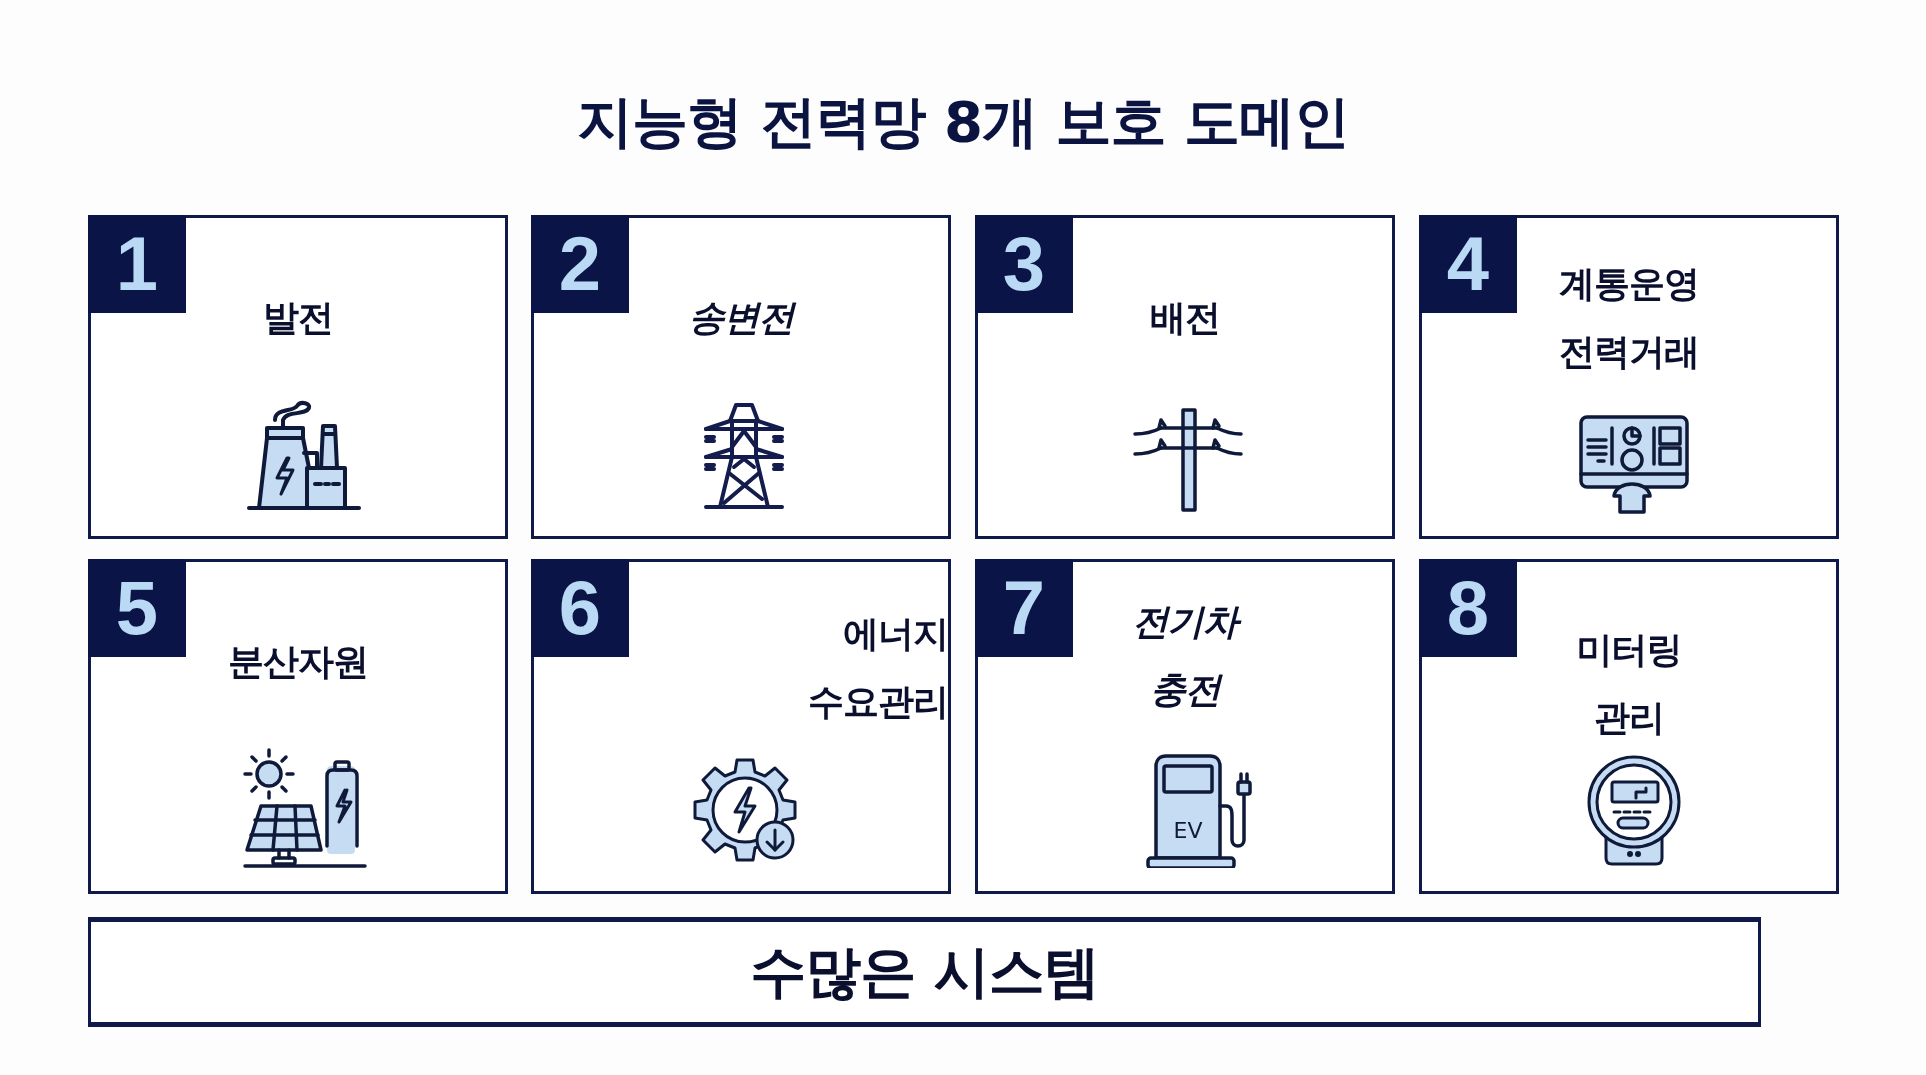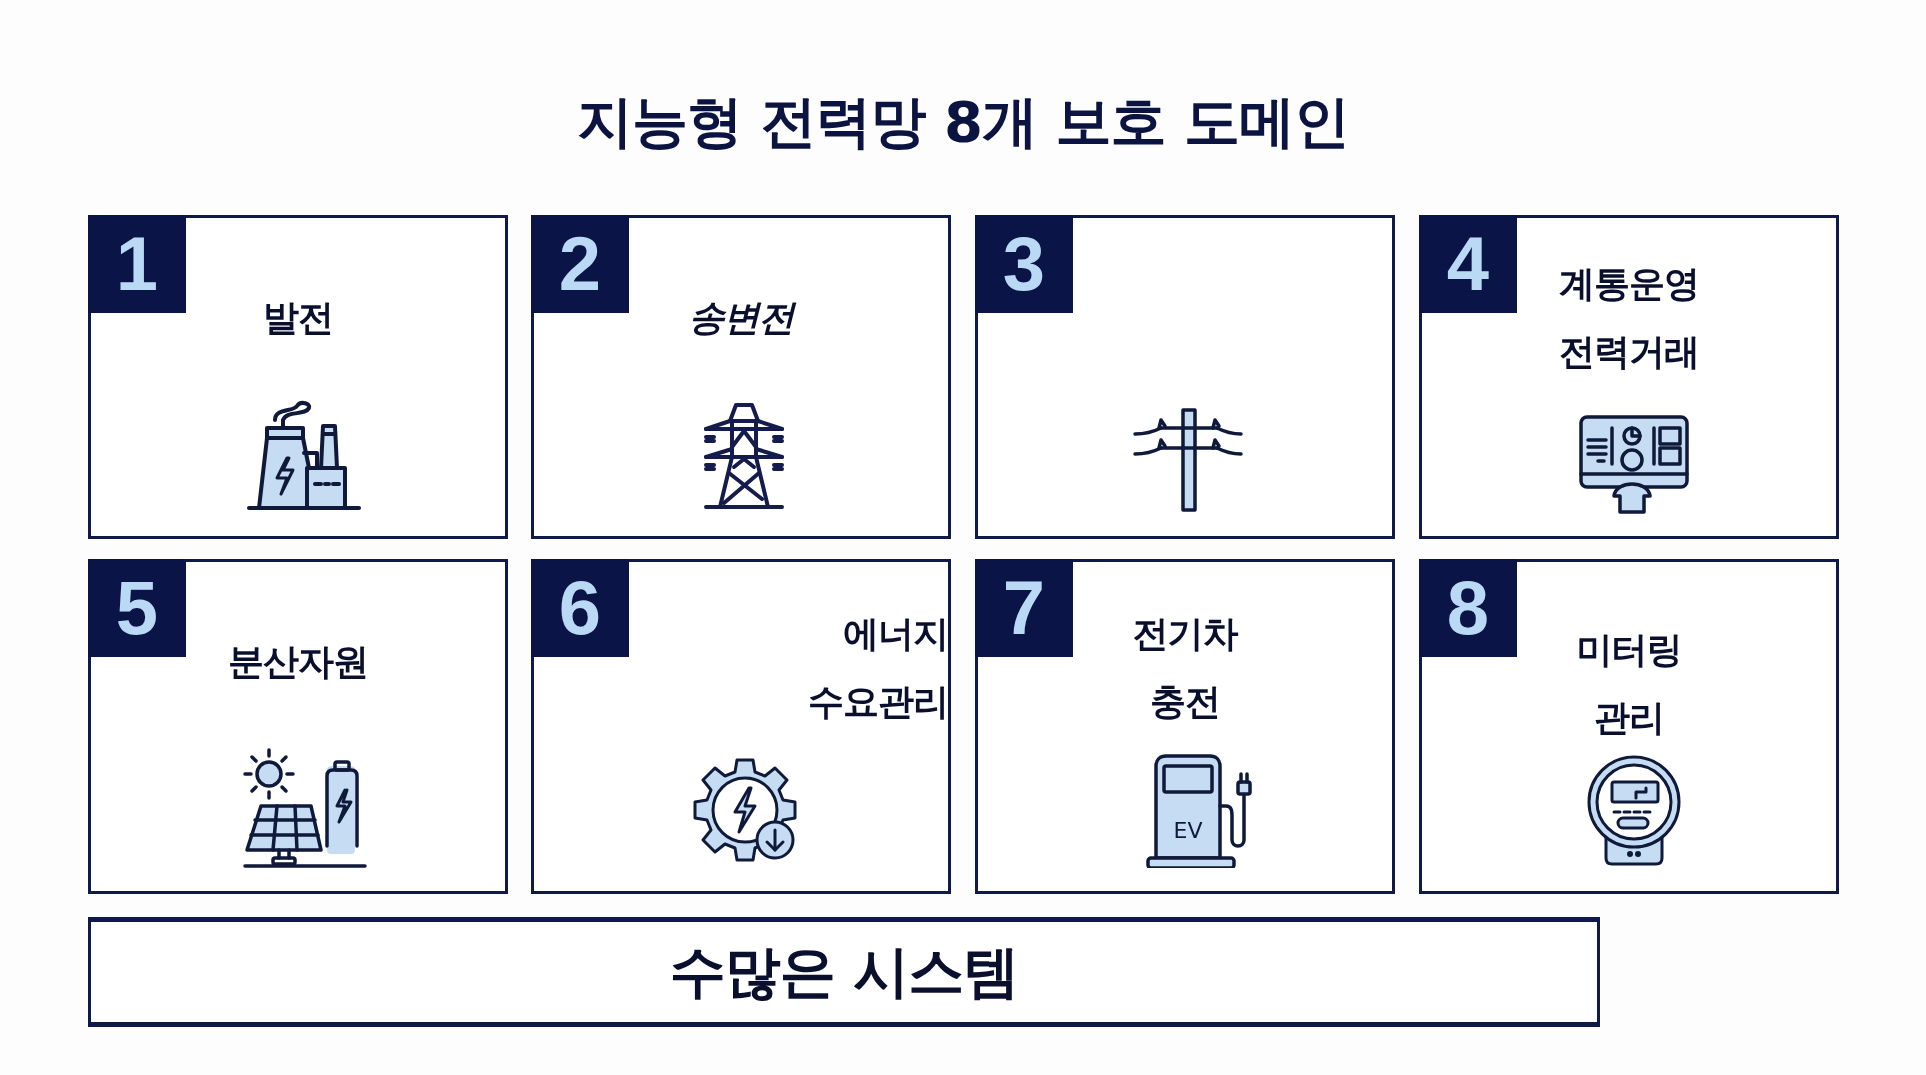--- a/index.html
+++ b/index.html
@@ -25,21 +25,21 @@
     font-size: 76px; line-height: 98px; text-align: center;
   }
   .label {
     position: absolute; left: 0; width: 100%; text-align: center;
     font-size: 36px; font-weight: bold; color: #0b0f2e; line-height: 68px;
     white-space: pre-line; letter-spacing: -1px;
   }
   .icon { position: absolute; }
   .icon svg { display: block; width: 100%; height: 100%; }
   .bottom-bar {
-    position: absolute; left: 88px; top: 917px; width: 1512px; height: 110px;
+    position: absolute; left: 88px; top: 917px; width: 1673px; height: 110px;
     box-sizing: border-box; border: 3px solid #0f1a4a; border-bottom-width: 5px; border-top-width: 5px;
     background: #ffffff; text-align: center;
   }
   .bottom-bar span {
     font-size: 56px; font-weight: bold; line-height: 100px; color: #0b0f2e; letter-spacing: -1px;
   }
 </style>
 </head>
 <body>
 
@@ -90,20 +90,21 @@
       <path d="M30 56 L18 106 M54 56 L66 106"></path>
       <path d="M32 66 L42 58 L52 66"></path>
       <path d="M27 72 L60 98 M57 72 L22 102"></path>
       <line x1="4" y1="106" x2="80" y2="106"></line>
     </svg>
   </div>
 </div>
 
 <div class="card" style="left:975px; top:215px; height:324px;">
   <div class="badge">3</div>
+  <div class="label" style="top:66px;">배전</div>
   <div class="icon" style="left:155px; top:190px; width:110px; height:104px;">
     <svg viewBox="0 0 110 104" fill="none" stroke="#0f1a3a" stroke-width="3.5" stroke-linejoin="round" stroke-linecap="round">
       <rect x="50" y="2" width="12" height="100" fill="#c5dcf2"></rect>
       <line x1="28" y1="20" x2="84" y2="20"></line>
       <line x1="28" y1="40" x2="84" y2="40"></line>
       <path d="M28 20 C 20 24 10 26 2 26"></path>
       <path d="M28 40 C 20 44 10 46 2 46"></path>
       <path d="M84 20 C 92 24 100 26 108 26"></path>
       <path d="M84 40 C 92 44 100 46 108 46"></path>
       <path d="M26 20 L28 12 L32 18"></path>
@@ -180,21 +181,21 @@
       <path d="M60 34 L46 58 L56 58 L50 78 L66 52 L56 52 L62 34 Z" fill="#c5dcf2"></path>
       <circle cx="86" cy="86" r="18" fill="#c5dcf2"></circle>
       <line x1="86" y1="76" x2="86" y2="96"></line>
       <path d="M78 88 L86 96 L94 88"></path>
     </svg>
   </div>
 </div>
 
 <div class="card" style="left:975px; top:559px; height:335px;">
   <div class="badge">7</div>
-  <div class="label" style="top:38px;">전기차
+  <div class="label" style="top:26px;font-style:italic;">전기차
 충전</div>
   <div class="icon" style="left:168px; top:192px; width:118px; height:114px;">
     <svg viewBox="0 0 118 114" fill="none" stroke="#0f1a3a" stroke-width="3.5" stroke-linejoin="round" stroke-linecap="round">
       <path d="M10 104 L10 12 C10 6 14 2 20 2 L64 2 C70 2 74 6 74 12 L74 104 Z" fill="#c5dcf2"></path>
       <rect x="18" y="12" width="48" height="26" rx="2" fill="#c5dcf2"></rect>
       <text x="42" y="84" text-anchor="middle" font-family="DejaVu Sans, sans-serif" font-size="22" fill="#0f1a3a" stroke="none">EV</text>
       <rect x="2" y="104" width="86" height="10" rx="3" fill="#c5dcf2"></rect>
       <path d="M74 52 L80 52 C86 52 86 58 86 62 L86 86 C86 94 98 94 98 86 L98 40"></path>
       <rect x="92" y="28" width="12" height="12" rx="2" fill="#c5dcf2"></rect>
       <line x1="95" y1="20" x2="95" y2="28"></line>

